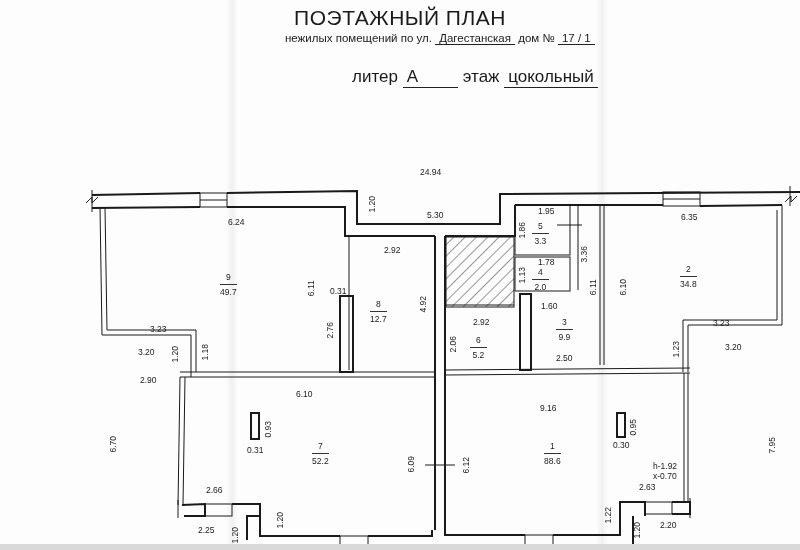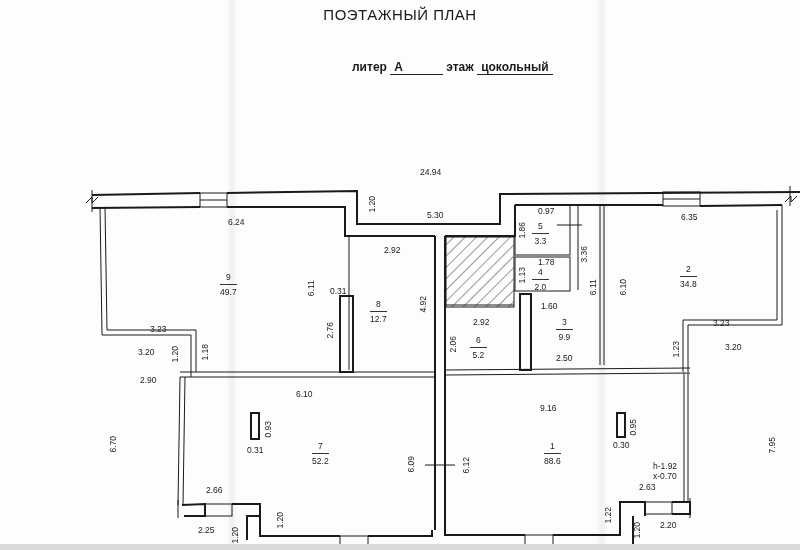--- a/index.html
+++ b/index.html
@@ -1,38 +1,44 @@
 <!DOCTYPE html>
 <html><head>
 <meta charset="utf-8">
 <style>
   html, body { margin:0; padding:0; background:#ffffff; }
   body { width:800px; height:550px; position:relative; overflow:hidden; font-family:"Liberation Sans", sans-serif; color:#1a1a1a; }
   .sheet { position:absolute; left:0; top:0; width:800px; height:550px; background:#fdfdfd; }
   .fold { position:absolute; top:0; bottom:0; width:12px; background:linear-gradient(to right, rgba(0,0,0,0), rgba(0,0,0,0.05), rgba(0,0,0,0)); }
-  .title { position:absolute; left:0; width:800px; text-align:center; top:6px; font-size:15px; letter-spacing:0.5px; }
+  .title { position:absolute; left:0; width:800px; text-align:center; top:6px; font-size:21px; letter-spacing:0.5px; }
   .line2 { position:absolute; top:32px; left:285px; font-size:11.5px; white-space:nowrap; }
-  .line3 { position:absolute; top:60px; left:352px; font-size:12px; white-space:nowrap;font-weight:bold; }
+  .line3 { position:absolute; top:67px; left:352px; font-size:17px; white-space:nowrap; }
   .ul { display:inline-block; border-bottom:1px solid #222; padding:0 4px; }
   svg.plan { position:absolute; left:0; top:0; }
   .lbl { position:absolute; font-size:8.5px; white-space:nowrap; line-height:1; }
   .v { transform:rotate(-90deg); transform-origin:center; }
   .room { position:absolute; text-align:center; font-size:8.5px; line-height:1; }
   .room .num { display:block; padding:0 6px 2px; border-bottom:1px solid #333; }
   .room .area { display:block; padding-top:3px; }
   .bottom-strip { position:absolute; left:0; right:0; bottom:0; height:6px; background:#d9d9d9; }
 </style>
 </head>
 <body>
 
 <div class="sheet">
   <div class="fold" style="left:596px"></div>
   <div class="fold" style="left:226px"></div>
 
   <div class="title">ПОЭТАЖНЫЙ ПЛАН</div>
+  <div class="line2">
+    <span>нежилых помещений по ул.</span>
+    <span class="ul">Дагестанская</span>
+    <span>дом №</span>
+    <span class="ul">17 / 1</span>
+  </div>
   <div class="line3">
     <span>литер</span>
     <span class="ul" style="padding-right:40px">А</span>
     <span>этаж</span>
     <span class="ul">цокольный</span>
   </div>
 
   <svg class="plan" width="800" height="550" viewBox="0 0 800 550">
     <defs>
       <pattern id="hatch" width="8" height="8" patternUnits="userSpaceOnUse" patternTransform="rotate(45)">
@@ -129,21 +135,21 @@
   <div class="lbl" style="left:384px;top:246px">2.92</div>
   <div class="lbl v" style="left:303px;top:284px">6.11</div>
   <div class="lbl" style="left:330px;top:287px">0.31</div>
   <div class="lbl v" style="left:322px;top:326px">2.76</div>
   <div class="lbl v" style="left:415px;top:300px">4.92</div>
   <div class="lbl" style="left:150px;top:325px">3.23</div>
   <div class="lbl" style="left:138px;top:348px">3.20</div>
   <div class="lbl v" style="left:167px;top:350px">1.20</div>
   <div class="lbl v" style="left:197px;top:348px">1.18</div>
   <div class="lbl" style="left:140px;top:376px">2.90</div>
-  <div class="lbl" style="left:538px;top:207px">0.97</div>
+  <div class="lbl" style="left:538px;top:207px">1.95</div>
   <div class="lbl v" style="left:514px;top:226px">1.86</div>
   <div class="lbl" style="left:538px;top:258px">1.78</div>
   <div class="lbl v" style="left:514px;top:271px">1.13</div>
   <div class="lbl v" style="left:576px;top:250px">3.36</div>
   <div class="lbl v" style="left:585px;top:283px">6.11</div>
   <div class="lbl v" style="left:615px;top:283px">6.10</div>
   <div class="lbl" style="left:473px;top:318px">2.92</div>
   <div class="lbl v" style="left:445px;top:340px">2.06</div>
   <div class="lbl" style="left:541px;top:302px">1.60</div>
   <div class="lbl" style="left:556px;top:354px">2.50</div>

